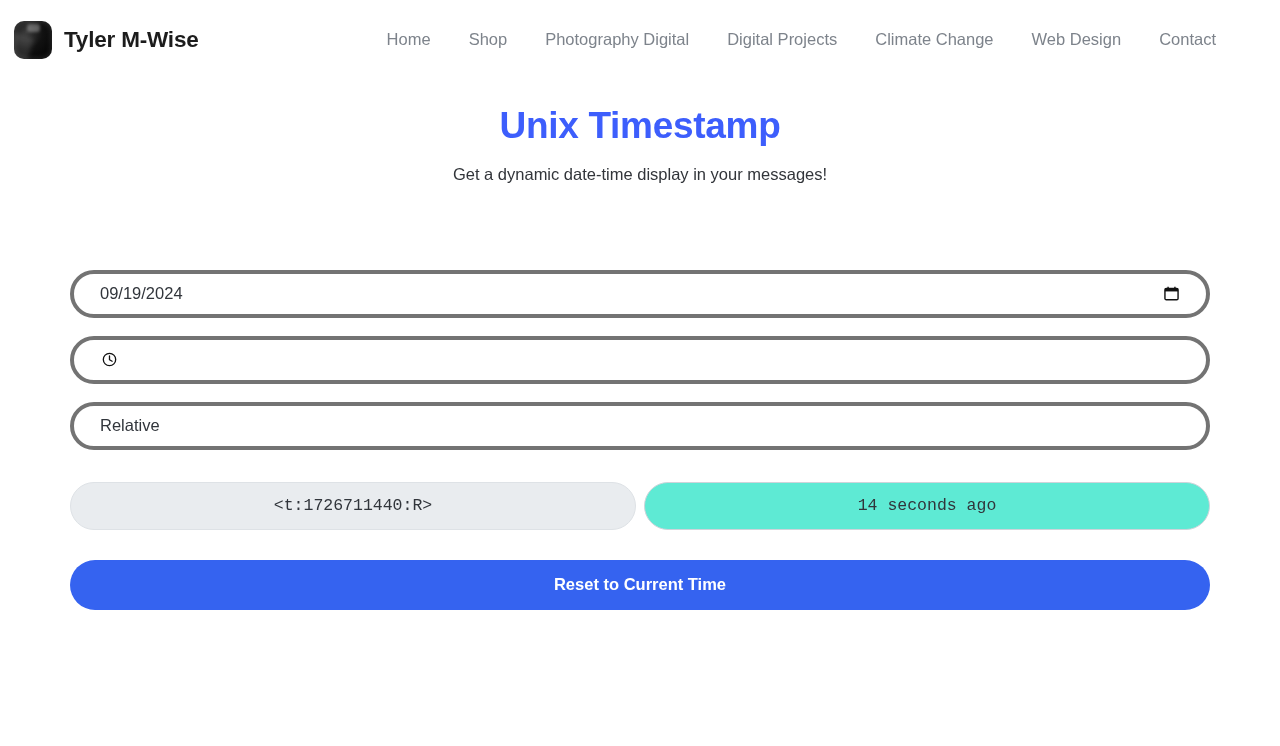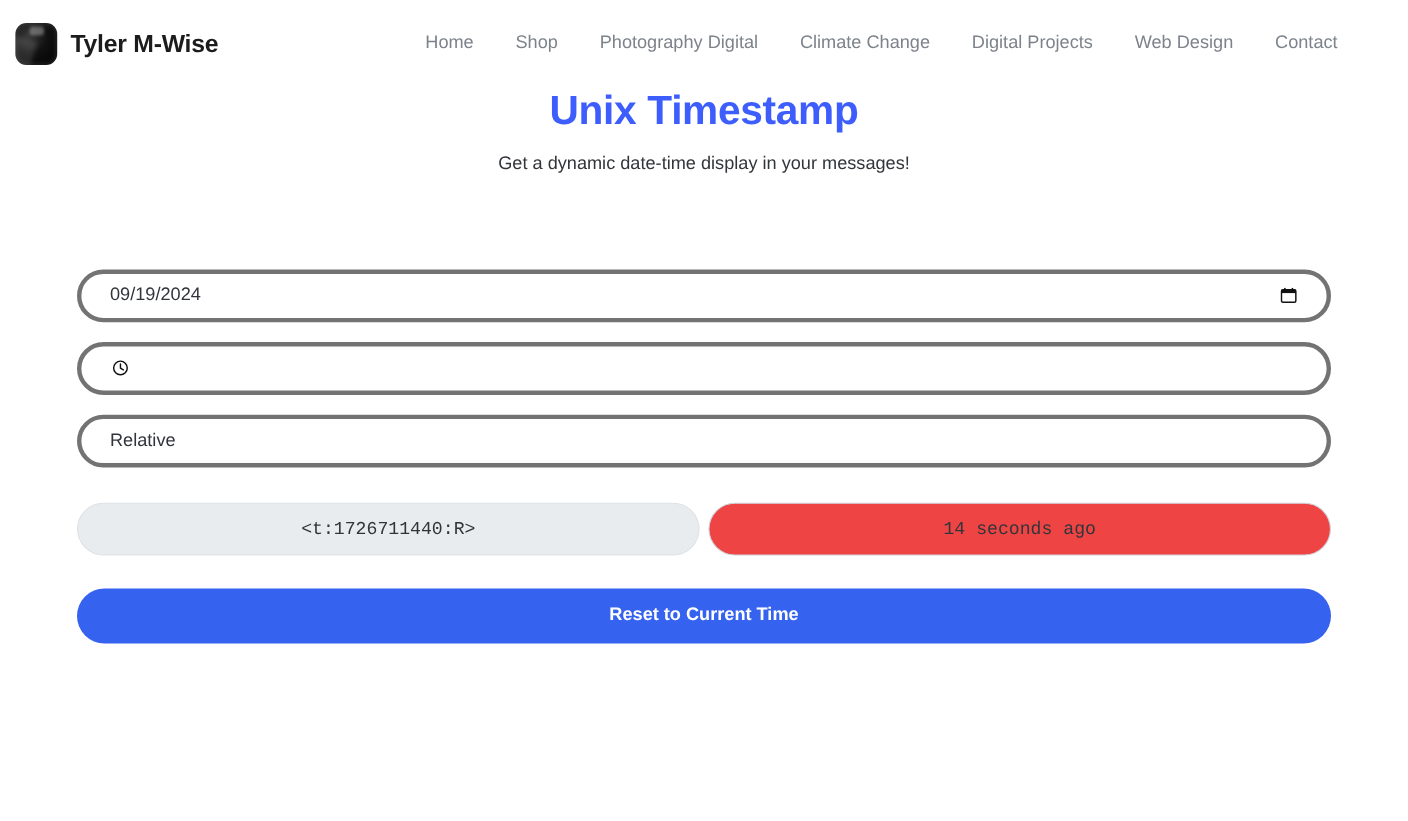--- a/index.html
+++ b/index.html
@@ -79,21 +79,21 @@
   .nav-link {
     font-size: 16.5px;
     color: #7d838b;
     text-decoration: none;
     padding: 6px 19px;
     white-space: nowrap;
     cursor: pointer;
   }
 
   
-  .hero { text-align: center; margin-top: 0; }
+  .hero { text-align: center; margin-top: 25px; }
   .page-title {
     font-size: 37px;
     font-weight: bold;
     color: #3d5efc;
     margin: 0;
     letter-spacing: -0.3px;
     line-height: 1.2;
   }
   .page-subtitle {
     font-size: 16.5px;
@@ -152,21 +152,21 @@
     align-items: center;
     justify-content: center;
     font-size: 16.5px;
     color: #31353b;
   }
   .result-box.code {
     background: #e9ecef;
     border: 1px solid #dee2e6;
   }
   .result-box.preview {
-    background: #ef4444;
+    background: #5eead4;
     border: 1px solid #ced4da;
   }
 
   .reset-button {
     width: 100%;
     height: 50px;
     border: none;
     border-radius: 25px;
     background: #3563f0;
     color: #ffffff;
@@ -185,22 +185,22 @@
 <div class="navbar">
   <a class="brand" href="#">
     <span class="brand-logo"></span>
     <span class="brand-name">Tyler M-Wise</span>
   </a>
 
   <nav class="nav-links">
     <a class="nav-link" href="#">Home</a>
     <a class="nav-link" href="#">Shop</a>
     <a class="nav-link" href="#">Photography Digital</a>
+    <a class="nav-link" href="#">Digital Projects</a>
     <a class="nav-link" href="#">Climate Change</a>
-    <a class="nav-link" href="#">Digital Projects</a>
     <a class="nav-link" href="#">Web Design</a>
     <a class="nav-link" href="#">Contact</a>
   </nav>
 </div>
 
 <div class="hero">
   <h1 class="page-title">Unix Timestamp</h1>
   <p class="page-subtitle">Get a dynamic date-time display in your messages!</p>
 </div>
 

